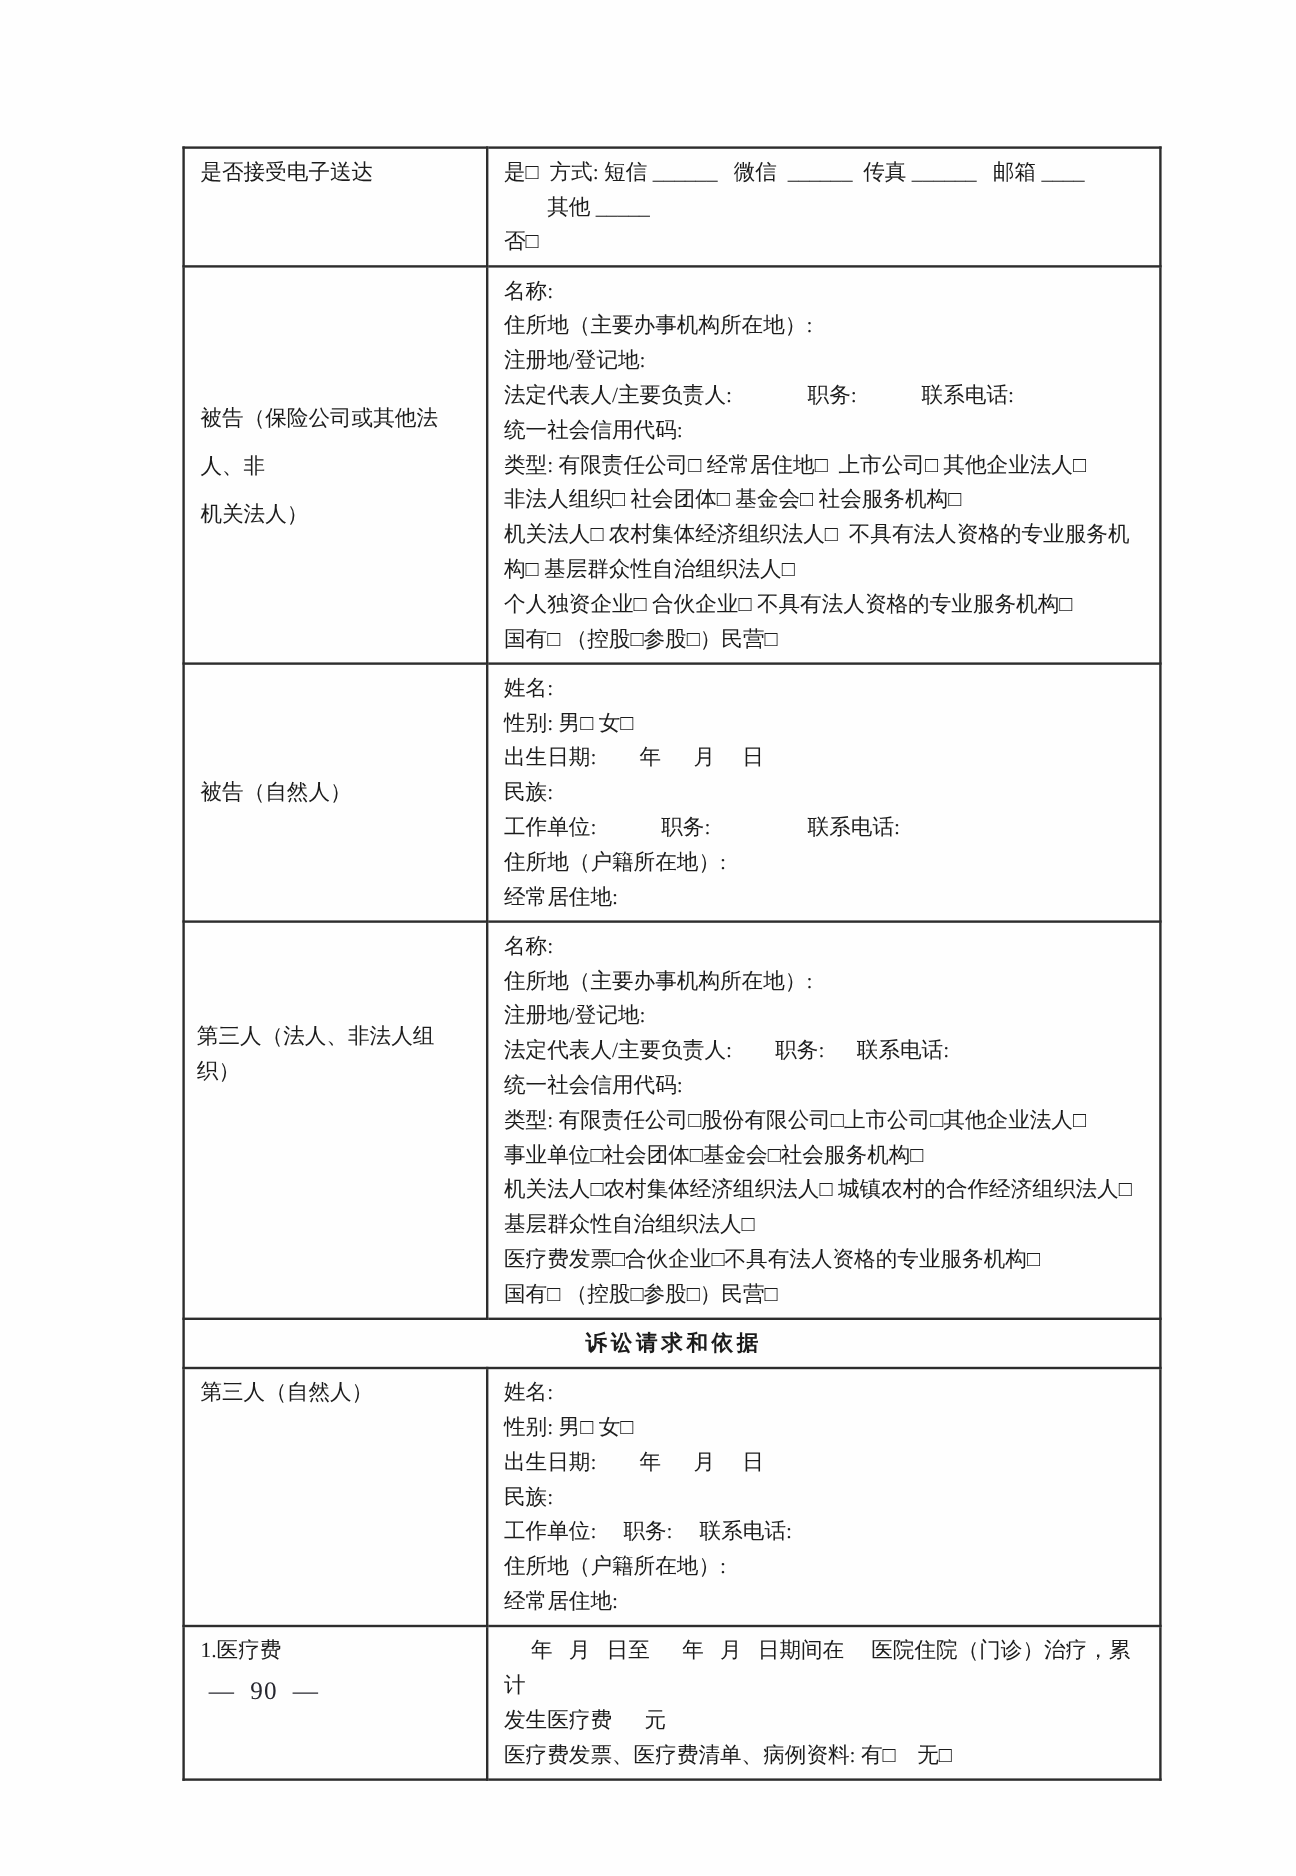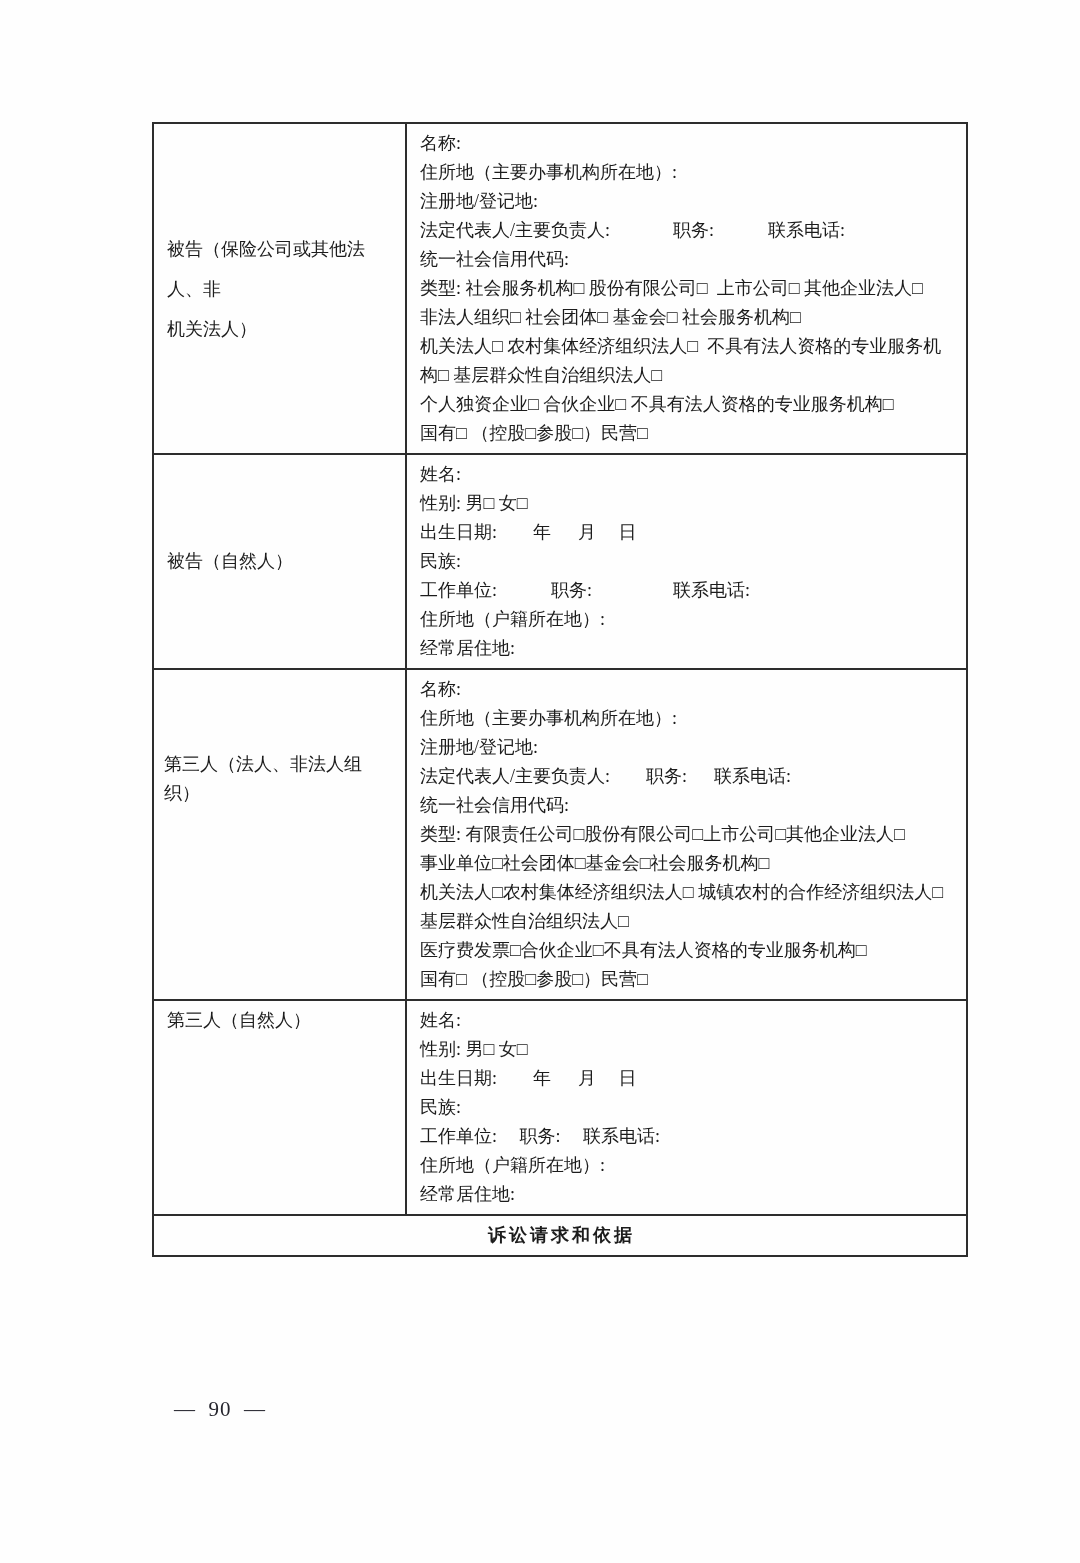--- a/index.html
+++ b/index.html
@@ -62,33 +62,43 @@
 
 <div class="page">
 
   <table class="form">
     <colgroup>
       <col style="width:253px">
       <col>
     </colgroup>
 
     <tbody>
+        <tr>
+      <td class="label-cell">
+        <div class="lbl">是否接受电子送达</div>
+      </td>
+      <td class="content-cell">
+        <div class="line">是□  方式: 短信 ______   微信  ______  传真 ______   邮箱 ____</div>
+        <div class="line">        其他 _____</div>
+        <div class="line">否□</div>
+      </td>
+    </tr>
 
     <tr>
       <td class="label-cell v-center spread">
         <div class="lbl">被告（保险公司或其他法人、非</div>
         <div class="lbl">机关法人）</div>
       </td>
       <td class="content-cell">
         <div class="line">名称:</div>
         <div class="line">住所地（主要办事机构所在地）:</div>
         <div class="line">注册地/登记地:</div>
         <div class="line">法定代表人/主要负责人:              职务:            联系电话:</div>
         <div class="line">统一社会信用代码:</div>
-        <div class="line">类型: 社会服务机构□ 股份有限公司□  上市公司□ 其他企业法人□</div>
+        <div class="line">类型: 有限责任公司□ 经常居住地□  上市公司□ 其他企业法人□</div>
         <div class="line">非法人组织□ 社会团体□ 基金会□ 社会服务机构□</div>
         <div class="line">机关法人□ 农村集体经济组织法人□  不具有法人资格的专业服务机构□ 基层群众性自治组织法人□</div>
         <div class="line">个人独资企业□ 合伙企业□ 不具有法人资格的专业服务机构□</div>
         <div class="line">国有□ （控股□参股□）民营□</div>
       </td>
     </tr>
 
     <tr>
       <td class="label-cell v-center">
         <div class="lbl">被告（自然人）</div>
@@ -116,36 +126,46 @@
         <div class="line">统一社会信用代码:</div>
         <div class="line">类型: 有限责任公司□股份有限公司□上市公司□其他企业法人□</div>
         <div class="line">事业单位□社会团体□基金会□社会服务机构□</div>
         <div class="line">机关法人□农村集体经济组织法人□ 城镇农村的合作经济组织法人□基层群众性自治组织法人□</div>
         <div class="line">医疗费发票□合伙企业□不具有法人资格的专业服务机构□</div>
         <div class="line">国有□ （控股□参股□）民营□</div>
       </td>
     </tr>
 
     <tr>
+      <td colspan="2" class="section-header-cell">诉讼请求和依据</td>
+    </tr>
+
+    <tr>
       <td class="label-cell">
         <div class="lbl">第三人（自然人）</div>
       </td>
       <td class="content-cell">
         <div class="line">姓名:</div>
         <div class="line">性别: 男□ 女□</div>
         <div class="line">出生日期:        年      月     日</div>
         <div class="line">民族:</div>
         <div class="line">工作单位:     职务:     联系电话:</div>
         <div class="line">住所地（户籍所在地）:</div>
         <div class="line">经常居住地:</div>
       </td>
     </tr>
 
     <tr>
-      <td colspan="2" class="section-header-cell">诉讼请求和依据</td>
+      <td class="label-cell">
+        <div class="lbl">1.医疗费</div>
+      </td>
+      <td class="content-cell">
+        <div class="line">     年   月   日至      年   月   日期间在     医院住院（门诊）治疗，累计</div>
+        <div class="line">发生医疗费      元</div>
+        <div class="line">医疗费发票、医疗费清单、病例资料: 有□    无□</div>
+      </td>
     </tr>
-
 
   </tbody>
     </table>
 
   <div class="footer">—  90  —</div>
 </div>
 
 </body></html>

